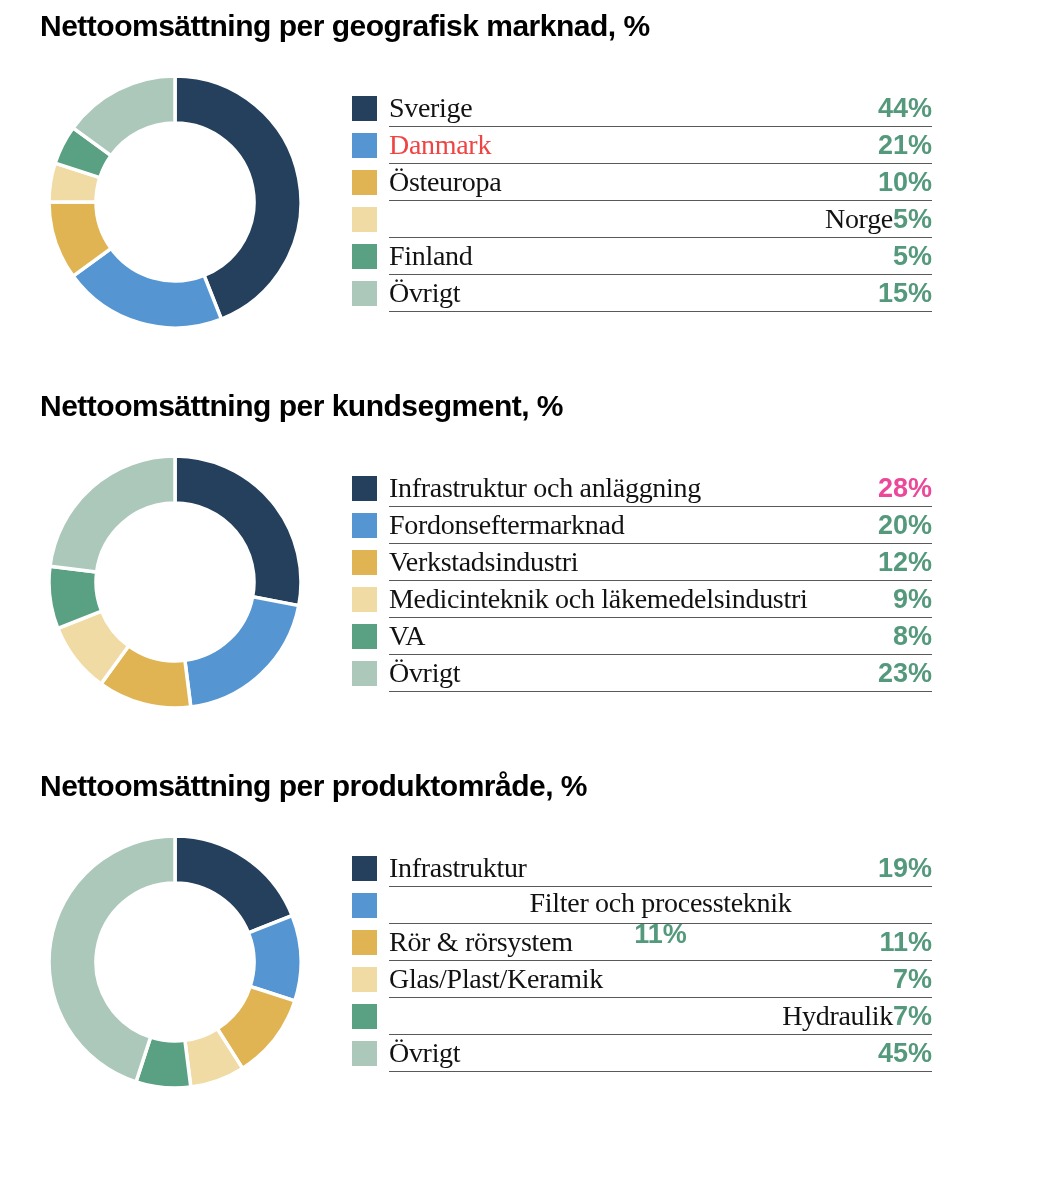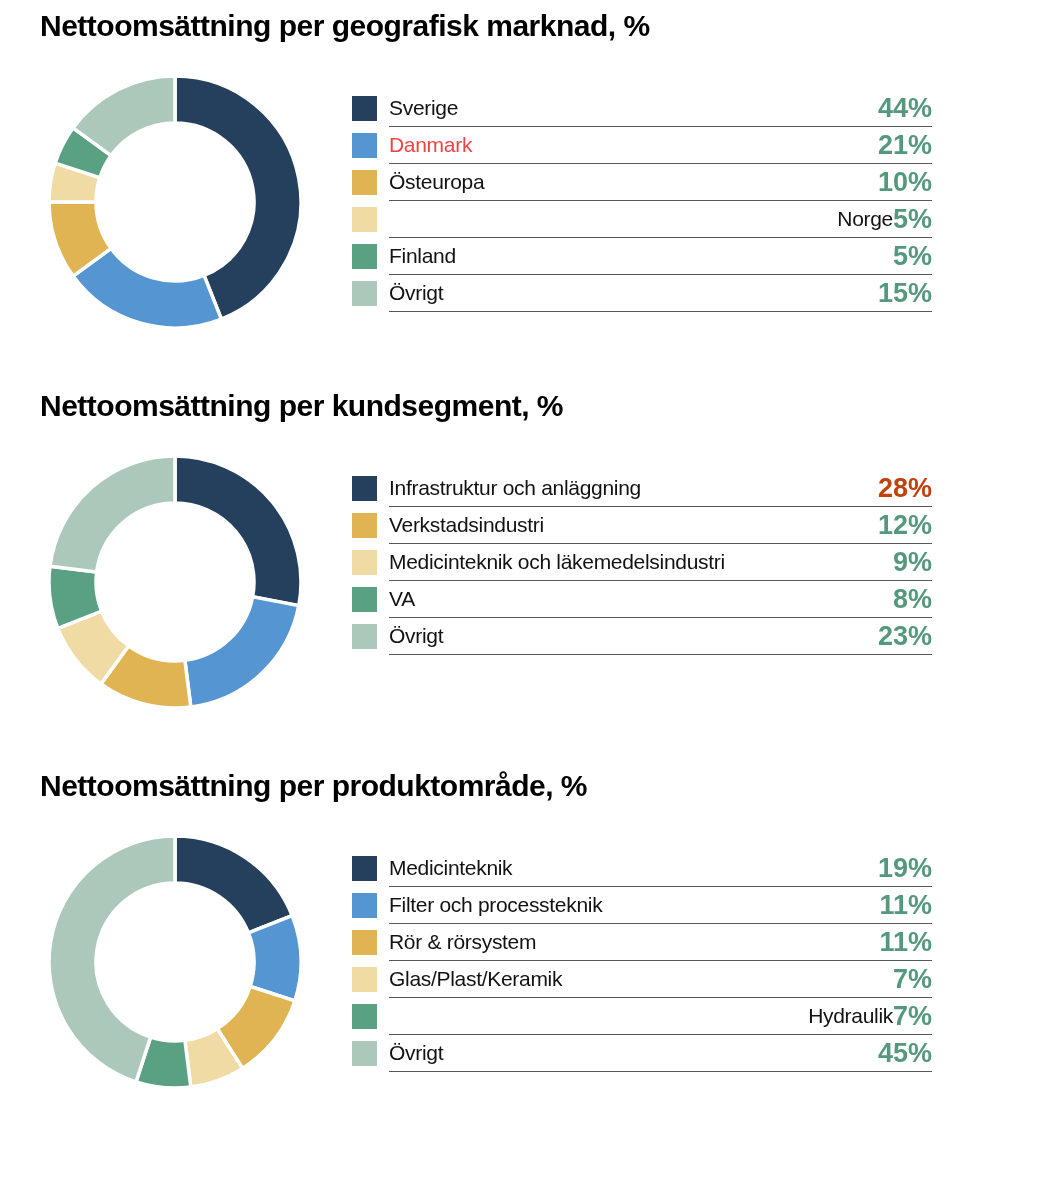--- a/index.html
+++ b/index.html
@@ -56,24 +56,25 @@
     margin-right: 12px;
   }
   .legend-line {
     flex: 1 1 auto;
     display: flex;
     align-items: center;
     justify-content: space-between;
     border-bottom: 1px solid #595959;
   }
   .legend-label {
-    font-size: 21px;
+    font-size: 28px;
     color: #121212;
     white-space: nowrap;
     letter-spacing: -0.3px;
+    font-family: Liberation Serif, serif;
   }
   .legend-value {
     font-size: 27px;
     font-weight: 700;
     white-space: nowrap;
   }
 </style>
 </head>
 <body>
 
@@ -146,21 +147,28 @@
             <path d="M 145.79198742910236 255.0064523656242 A 126 126 0 0 1 55.93905821114839 231.9361412912434 L 83.56496506889462 193.91234255562085 A 79 79 0 0 0 139.90132545158005 208.37706140384375 Z" fill="#e0b453" stroke="#ffffff" stroke-width="3.5" stroke-linejoin="miter"></path>
             <path d="M 55.93905821114839 231.9361412912434 A 126 126 0 0 1 12.848162778080322 176.3836936382694 L 56.54765761482814 159.08183966208955 A 79 79 0 0 0 83.56496506889462 193.91234255562085 Z" fill="#f1dba4" stroke="#ffffff" stroke-width="3.5" stroke-linejoin="miter"></path>
             <path d="M 12.848162778080322 176.3836936382694 A 126 126 0 0 1 4.993547634375787 114.20801257089767 L 51.622938596156246 120.09867454841996 A 79 79 0 0 0 56.54765761482814 159.08183966208955 Z" fill="#5aa083" stroke="#ffffff" stroke-width="3.5" stroke-linejoin="miter"></path>
             <path d="M 4.993547634375787 114.20801257089767 A 126 126 0 0 1 129.99999999999997 4 L 129.99999999999997 51 A 79 79 0 0 0 51.622938596156246 120.09867454841996 Z" fill="#abc8bb" stroke="#ffffff" stroke-width="3.5" stroke-linejoin="miter"></path>
           </svg></div>
       <div class="legend">
           <div class="legend-row">
             <span class="legend-swatch" style="background: rgb(37, 64, 93);"></span>
             <span class="legend-line" style="border-bottom-color: rgb(89, 89, 89);">
               <span class="legend-label" style="color: rgb(18, 18, 18);">Infrastruktur och anläggning</span>
-              <span class="legend-value" style="color: #c2410c;">28%</span>
+              <span class="legend-value" style="color: #ec4899;">28%</span>
+            </span>
+          </div>
+          <div class="legend-row">
+            <span class="legend-swatch" style="background: rgb(85, 150, 210);"></span>
+            <span class="legend-line" style="border-bottom-color: rgb(89, 89, 89);">
+              <span class="legend-label" style="color: rgb(18, 18, 18);">Fordonseftermarknad</span>
+              <span class="legend-value" style="color: rgb(85, 153, 125);">20%</span>
             </span>
           </div>
           <div class="legend-row">
             <span class="legend-swatch" style="background: rgb(224, 180, 83);"></span>
             <span class="legend-line" style="border-bottom-color: rgb(89, 89, 89); gap: 32px;">
               <span class="legend-label" style="color: rgb(18, 18, 18);">Verkstadsindustri</span>
               <span class="legend-value" style="color: rgb(85, 153, 125);">12%</span>
             </span>
           </div>
           <div class="legend-row">
@@ -196,27 +204,27 @@
             <path d="M 247.15183722191966 83.61630636173058 A 126 126 0 0 1 249.83312105318936 168.93614129124336 L 205.13346478731714 154.41234255562085 A 79 79 0 0 0 203.45234238517185 100.91816033791045 Z" fill="#5596d2" stroke="#ffffff" stroke-width="3.5" stroke-linejoin="miter"></path>
             <path d="M 249.83312105318936 168.93614129124336 A 126 126 0 0 1 197.51417616735358 236.3853186132539 L 172.33031680334074 196.7019061146592 A 79 79 0 0 0 205.13346478731714 154.41234255562085 Z" fill="#e0b453" stroke="#ffffff" stroke-width="3.5" stroke-linejoin="miter"></path>
             <path d="M 197.51417616735358 236.3853186132539 A 126 126 0 0 1 145.79198742910236 255.0064523656242 L 139.90132545158005 208.37706140384375 A 79 79 0 0 0 172.33031680334074 196.7019061146592 Z" fill="#f1dba4" stroke="#ffffff" stroke-width="3.5" stroke-linejoin="miter"></path>
             <path d="M 145.79198742910236 255.0064523656242 A 126 126 0 0 1 91.06385870875658 249.83312105318936 L 105.58765744437913 205.1334647873171 A 79 79 0 0 0 139.90132545158005 208.37706140384375 Z" fill="#5aa083" stroke="#ffffff" stroke-width="3.5" stroke-linejoin="miter"></path>
             <path d="M 91.06385870875658 249.83312105318936 A 126 126 0 0 1 129.99999999999997 4 L 129.99999999999997 51 A 79 79 0 0 0 105.58765744437913 205.1334647873171 Z" fill="#abc8bb" stroke="#ffffff" stroke-width="3.5" stroke-linejoin="miter"></path>
           </svg></div>
       <div class="legend">
           <div class="legend-row">
             <span class="legend-swatch" style="background: rgb(37, 64, 93);"></span>
             <span class="legend-line" style="border-bottom-color: rgb(89, 89, 89);">
-              <span class="legend-label" style="color: rgb(18, 18, 18);">Medicinteknik</span>
+              <span class="legend-label" style="color: rgb(18, 18, 18);">Infrastruktur</span>
               <span class="legend-value" style="color: rgb(85, 153, 125);">19%</span>
             </span>
           </div>
           <div class="legend-row">
             <span class="legend-swatch" style="background: rgb(85, 150, 210);"></span>
-            <span class="legend-line" style="border-bottom-color: rgb(89, 89, 89);">
+            <span class="legend-line" style="border-bottom-color: rgb(89, 89, 89); flex-direction: column;">
               <span class="legend-label" style="color: rgb(18, 18, 18);">Filter och processteknik</span>
               <span class="legend-value" style="color: rgb(85, 153, 125);">11%</span>
             </span>
           </div>
           <div class="legend-row">
             <span class="legend-swatch" style="background: rgb(224, 180, 83);"></span>
             <span class="legend-line" style="border-bottom-color: rgb(89, 89, 89);">
               <span class="legend-label" style="color: rgb(18, 18, 18);">Rör &amp; rörsystem</span>
               <span class="legend-value" style="color: rgb(85, 153, 125);">11%</span>
             </span>

